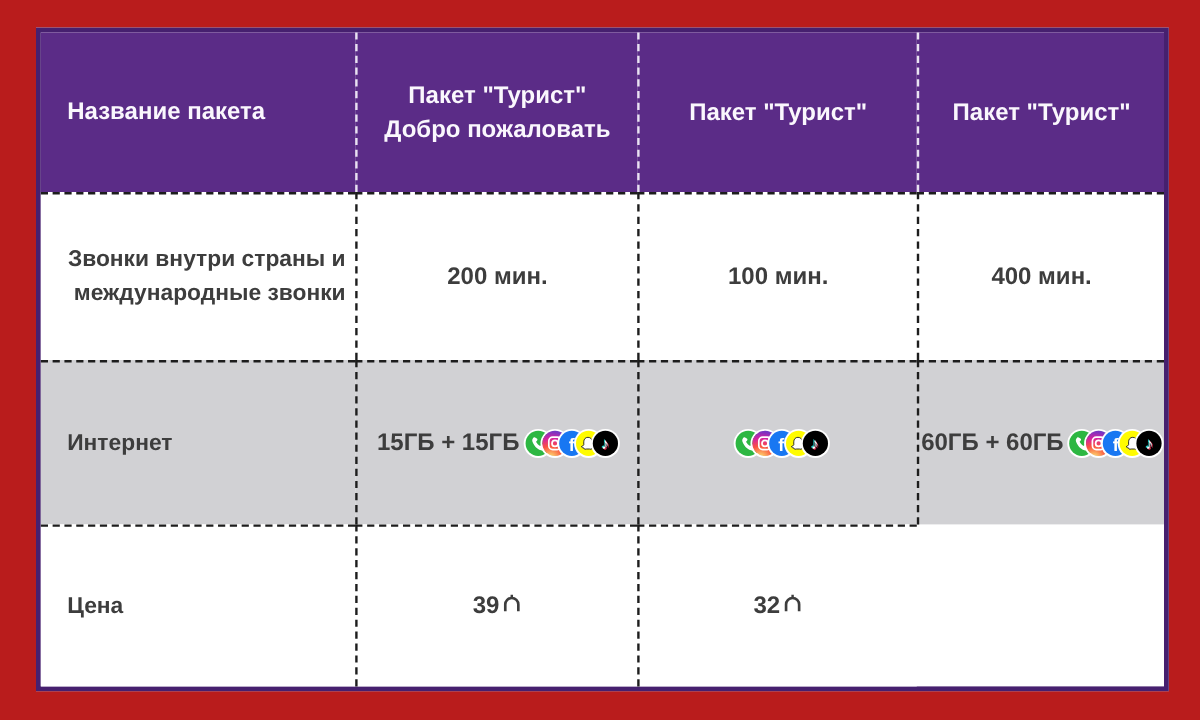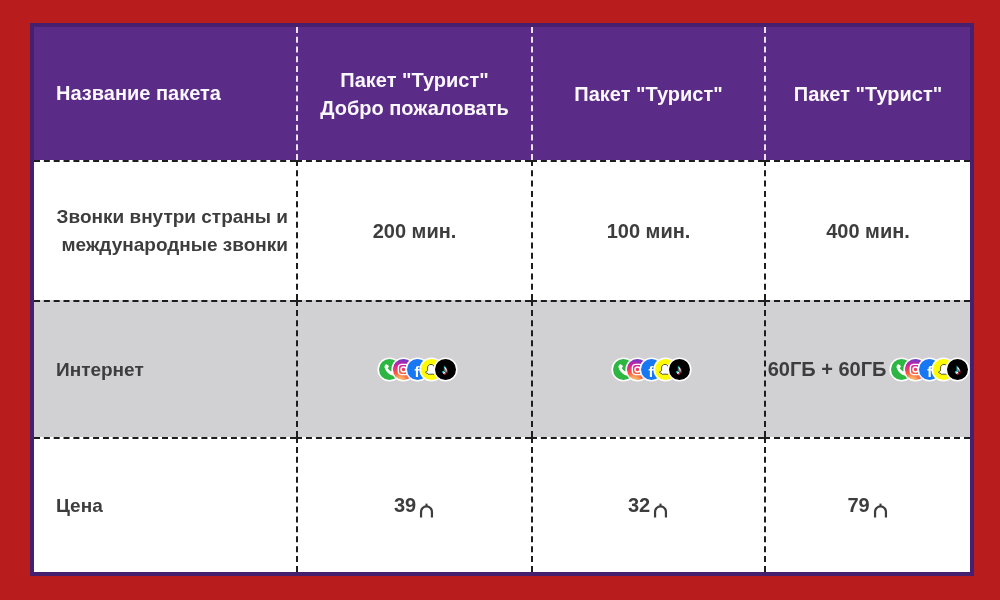--- a/index.html
+++ b/index.html
@@ -42,21 +42,21 @@
   .wa { background:#2db742; }
   .ig { background:radial-gradient(circle at 32% 110%, #fdd26c 8%, #fa5340 38%, #d6249f 62%, #7b33c2 82%, #4f5bd5 100%); }
   .fb { background:#1877f2; }
   .sc { background:#fffb00; }
   .tt { background:#000000; }
   .fb-f { color:#ffffff; font-weight:bold; font-size:15px; line-height:1; position:relative; top:2px; }
   .tt-note { color:#ffffff; font-weight:bold; font-size:13px; line-height:1;
              text-shadow:-1px -1px 0 rgba(37,244,238,.85), 1px 1px 0 rgba(254,44,85,.85); }
 
   
-  .price { display:inline-flex; align-items:flex-end; gap:2px; }
+  .price { display:inline-flex; align-items:flex-start; gap:2px; }
   .manat { position:relative; top:1px; color:#3d3d3d; }
 </style>
 </head>
 <body>
 
 <div class="canvas">
   <div class="tariff-table">
 
     <div class="cell hdr namecell">
       <span>Название пакета</span>
@@ -89,20 +89,21 @@
     </div>
     <div class="cell bodyrow valcell tsep vsepd">
       <span>400 мин.</span>
     </div>
 
     <div class="cell bodyrow alt labelcell tsep">
       <span class="lbl">Интернет</span>
     </div>
 
     <div class="cell bodyrow alt valcell tsep vsepd">
+      <span>15ГБ + 15ГБ</span>
       <span class="icons">
         <span class="ci wa">
             <svg viewBox="0 0 22 22" width="21" height="21">
               <path d="M7 5.8c-1.1.9-1.5 2.4-1 3.7.8 2.2 2.2 4.2 4 5.7 1.2 1 2.5 1.7 4 2.1 1.3.4 2.7-.1 3.5-1.2l.3-.4c.4-.6.3-1.4-.3-1.8l-2.2-1.6c-.5-.4-1.2-.3-1.7.1l-.8.8c-1.6-.8-2.9-2.1-3.7-3.7l.8-.8c.5-.4.6-1.2.2-1.7L8.7 6.1C8.3 5.5 7.5 5.4 7 5.8z" fill="#fff"></path>
             </svg>
           </span>
         <span class="ci ig">
             <svg viewBox="0 0 22 22" width="21" height="21">
               <rect x="5.6" y="5.6" width="10.8" height="10.8" rx="3.4" fill="none" stroke="#fff" stroke-width="1.5"></rect>
               <circle cx="11" cy="11" r="2.6" fill="none" stroke="#fff" stroke-width="1.5"></circle>
@@ -194,24 +195,15 @@
     </div>
     <div class="cell bodyrow valcell tsep vsepd">
       <span class="price">
         <span>32</span>
         <svg class="manat" viewBox="0 0 20 17" width="17" height="15">
             <path d="M3.6 16.6 V10 a6.4 6.4 0 0 1 12.8 0 v6.6" fill="none" stroke="currentColor" stroke-width="2.6"></path>
             <path d="M10 3.6 V0.4" fill="none" stroke="currentColor" stroke-width="2.4"></path>
           </svg>
       </span>
     </div>
-    <div class="cell bodyrow valcell tsep vsepd">
-      <span class="price">
-        <span>79</span>
-        <svg class="manat" viewBox="0 0 20 17" width="17" height="15">
-            <path d="M3.6 16.6 V10 a6.4 6.4 0 0 1 12.8 0 v6.6" fill="none" stroke="currentColor" stroke-width="2.6"></path>
-            <path d="M10 3.6 V0.4" fill="none" stroke="currentColor" stroke-width="2.4"></path>
-          </svg>
-      </span>
-    </div>
 
   </div>
 </div>
 
 </body></html>

